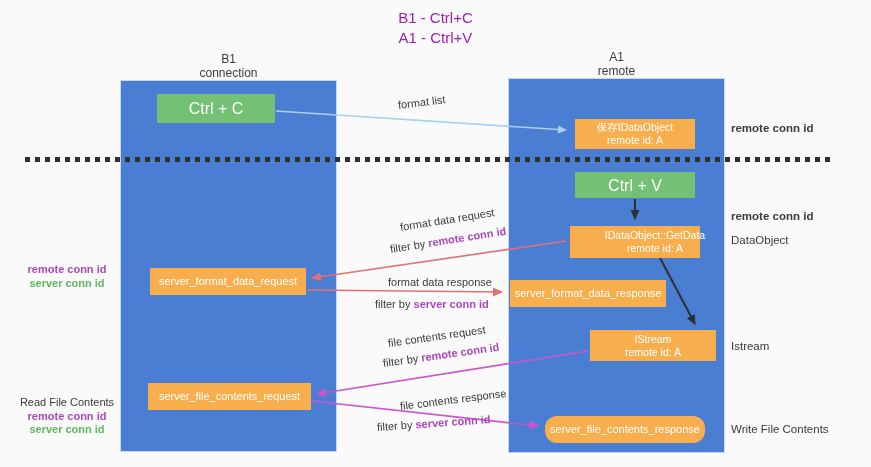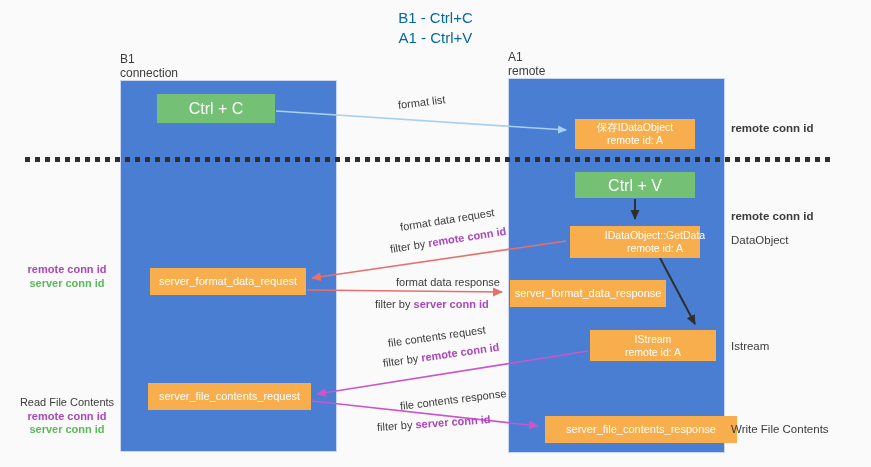--- a/index.html
+++ b/index.html
@@ -6,24 +6,24 @@
   body{
     font-family:"Liberation Sans","DejaVu Sans",sans-serif;
     background:#fafafa;
   }
   .stage{
     position:relative;width:871px;height:467px;overflow:hidden;
     background:#fafafa;
   }
   .title{
     position:absolute;left:0;top:8px;width:100%;text-align:center;
-    font-size:15px;color:#0369a1;line-height:20px;z-index:3;
+    font-size:15px;color:#a21caf;line-height:20px;z-index:3;
   }
   .lane-header{
-    position:absolute;font-size:12px;color:#3b3b3b;
+    position:absolute;text-align:center;font-size:12px;color:#3b3b3b;
     line-height:14px;z-index:3;
   }
   .lane{
     position:absolute;background:#4a7ed2;border:1px solid #c9d7f2;
     box-sizing:border-box;z-index:0;
   }
   .dashline{
     position:absolute;left:25px;top:157px;width:808px;height:5px;z-index:1;
     background:repeating-linear-gradient(90deg,#2f2f2f 0 5px,transparent 5px 10px);
   }
@@ -124,30 +124,30 @@
 
   <div class="box orange" style="left:590px;top:330px;width:126px;height:31px;">
     <div class="l2">IStream</div>
     <div class="l2">remote id: A</div>
   </div>
 
   <div class="box orange" style="left:148px;top:383px;width:163px;height:27px;">
     <div>server_file_contents_request</div>
   </div>
 
-  <div class="box orange" style="left:545px;top:416px;width:192px;height:27px;">
+  <div class="box orange" style="left:545px;top:416px;width:160px;height:27px;border-radius:12px;">
     <div>server_file_contents_response</div>
   </div>
 
   <div class="albl" style="left:398px;top:99px;transform:rotate(-7deg);">format list</div>
 
   <div class="albl" style="left:400px;top:221px;transform:rotate(-9deg);">format data request</div>
   <div class="albl" style="left:390px;top:243px;transform:rotate(-9deg);"><span>filter by </span><span class="purple">remote conn id</span></div>
 
-  <div class="albl" style="left:396px;top:276px;">format data response</div>
+  <div class="albl" style="left:388px;top:276px;">format data response</div>
   <div class="albl" style="left:375px;top:298px;"><span>filter by </span><span class="purple">server conn id</span></div>
 
   <div class="albl" style="left:388px;top:337px;transform:rotate(-8deg);">file contents request</div>
   <div class="albl" style="left:383px;top:357px;transform:rotate(-8deg);"><span>filter by </span><span class="purple">remote conn id</span></div>
 
   <div class="albl" style="left:400px;top:400px;transform:rotate(-7deg);">file contents response</div>
   <div class="albl" style="left:377px;top:421px;transform:rotate(-4deg);"><span>filter by </span><span class="purple">server conn id</span></div>
 
   <div class="sidelbl purple" style="left:731px;top:122px;">remote conn id</div>
   <div class="sidelbl purple" style="left:731px;top:210px;">remote conn id</div>

